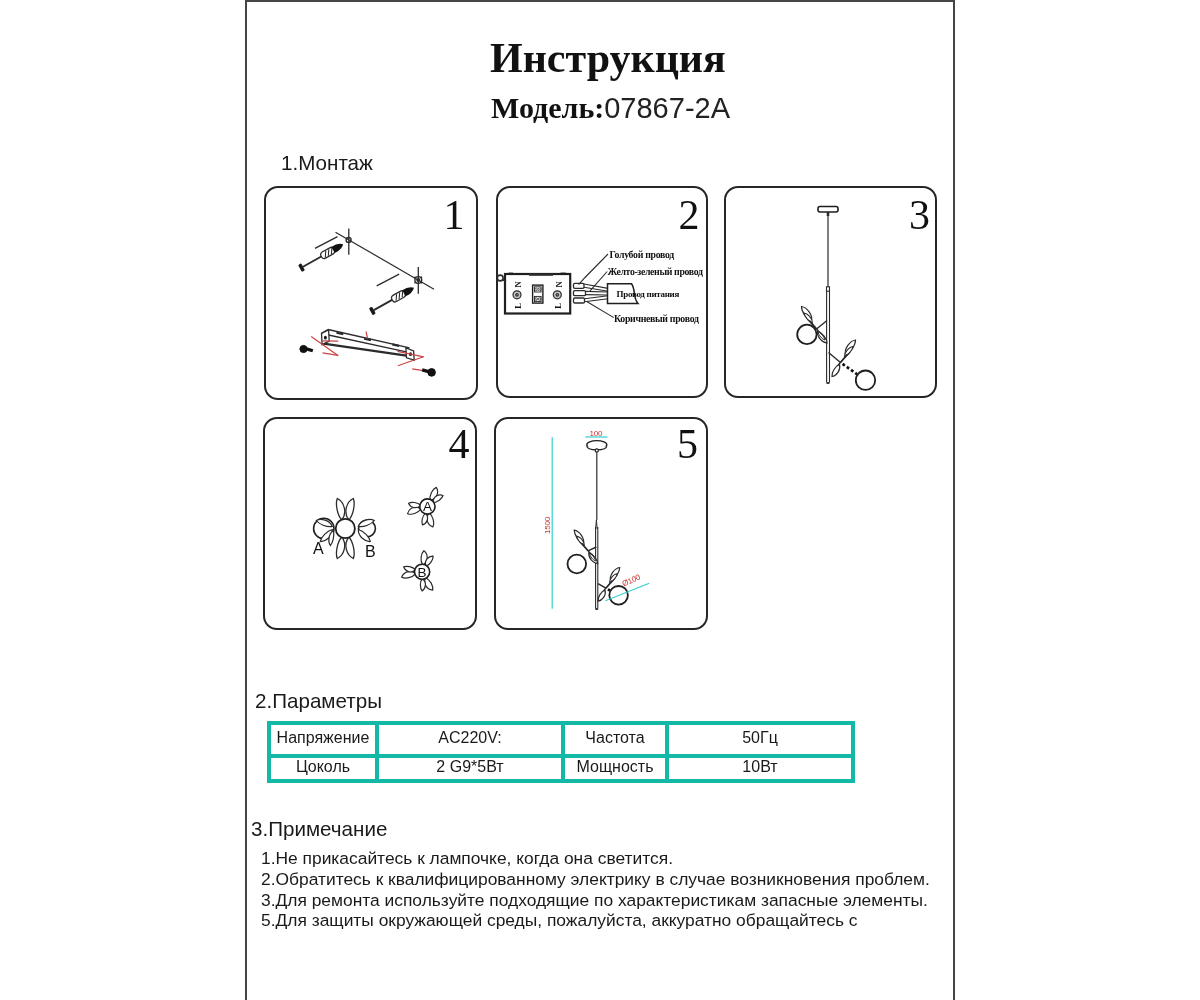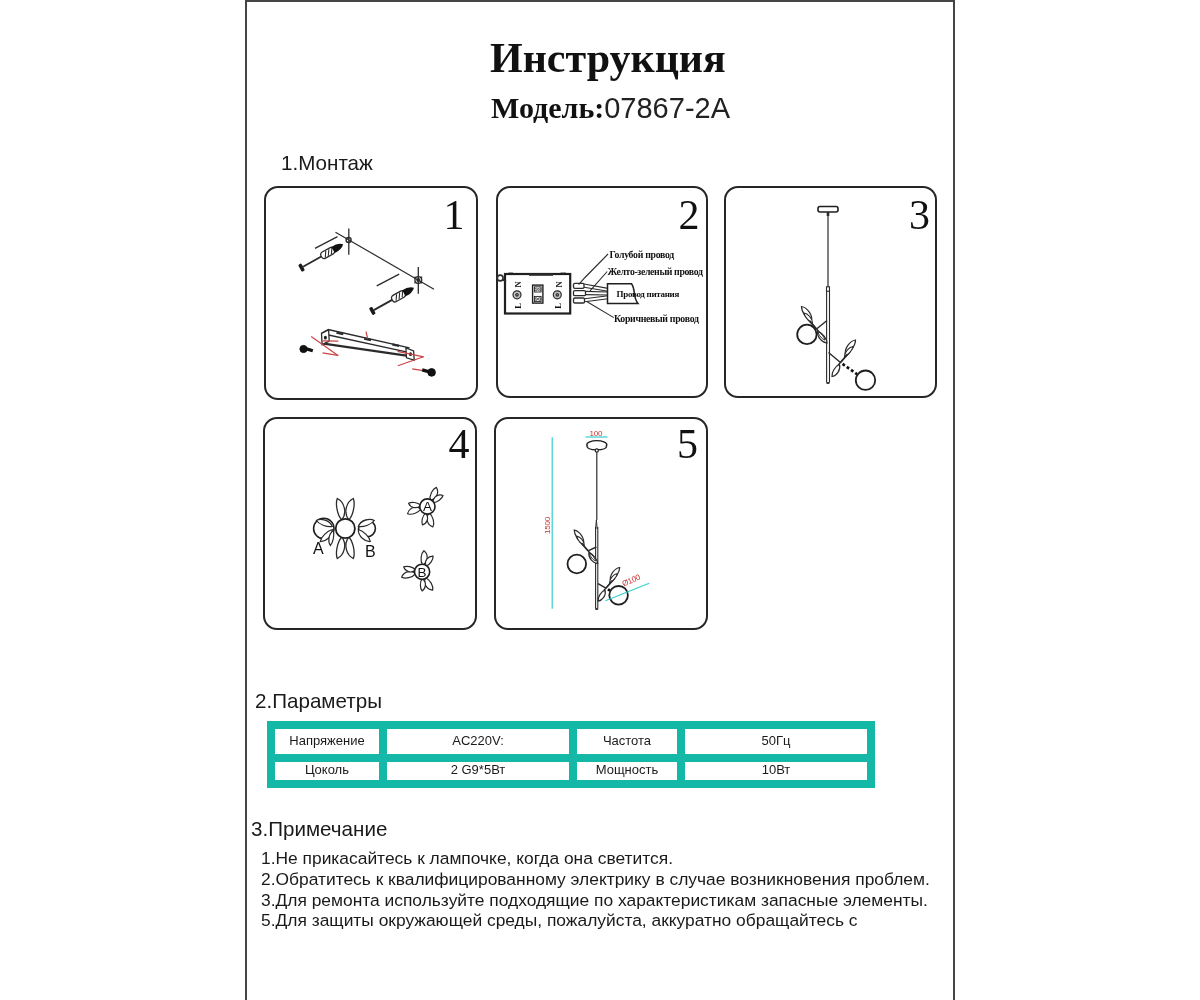--- a/index.html
+++ b/index.html
@@ -9,22 +9,22 @@
         border:2px solid #454545;border-bottom:none;background:#fff;box-sizing:border-box;}
   .abs{position:absolute;}
   .title{font-family:"Liberation Serif",serif;font-weight:bold;font-size:42px;line-height:1;white-space:nowrap;color:#111;}
   .model{font-family:"Liberation Serif",serif;font-weight:bold;font-size:30px;line-height:1;white-space:nowrap;color:#111;}
   .model .num{font-family:"Liberation Sans",sans-serif;font-weight:normal;font-size:29px;color:#222;margin-top:36px;}
   .h1{font-size:20.6px;line-height:1;color:#1a1a1a;white-space:nowrap;}
   .box{position:absolute;border:2px solid #262626;border-radius:14px;background:#fff;box-sizing:border-box;}
   .bnum{position:absolute;top:6px;right:13px;font-family:"Liberation Serif",serif;font-size:42px;line-height:1;color:#111;}
   .box svg{position:absolute;}
   table.par{position:absolute;left:267px;top:721px;border-collapse:collapse;table-layout:fixed;}
-  table.par td{border:8px solid #14b8a6;text-align:center;vertical-align:middle;
-               font-size:13px;color:#1a1a1a;padding:0 0 3px 0;}
+  table.par td{border:4px solid #14b8a6;text-align:center;vertical-align:middle;
+               font-size:16px;color:#1a1a1a;padding:0 0 3px 0;}
   .notes{position:absolute;left:261px;top:848px;width:720px;font-size:17.4px;line-height:20.8px;color:#1a1a1a;white-space:nowrap;}
 </style>
 </head>
 <body>
 <div class="page"></div>
 
 <div class="abs title" style="left:490px;top:37px;">Инструкция</div>
 <div class="abs model" style="left:491px;top:93px;">Модель:<span class="num">07867-2A</span></div>
 
 <div class="abs h1" style="left:262px;top:153px;margin-left:19px;">1.Монтаж</div>

